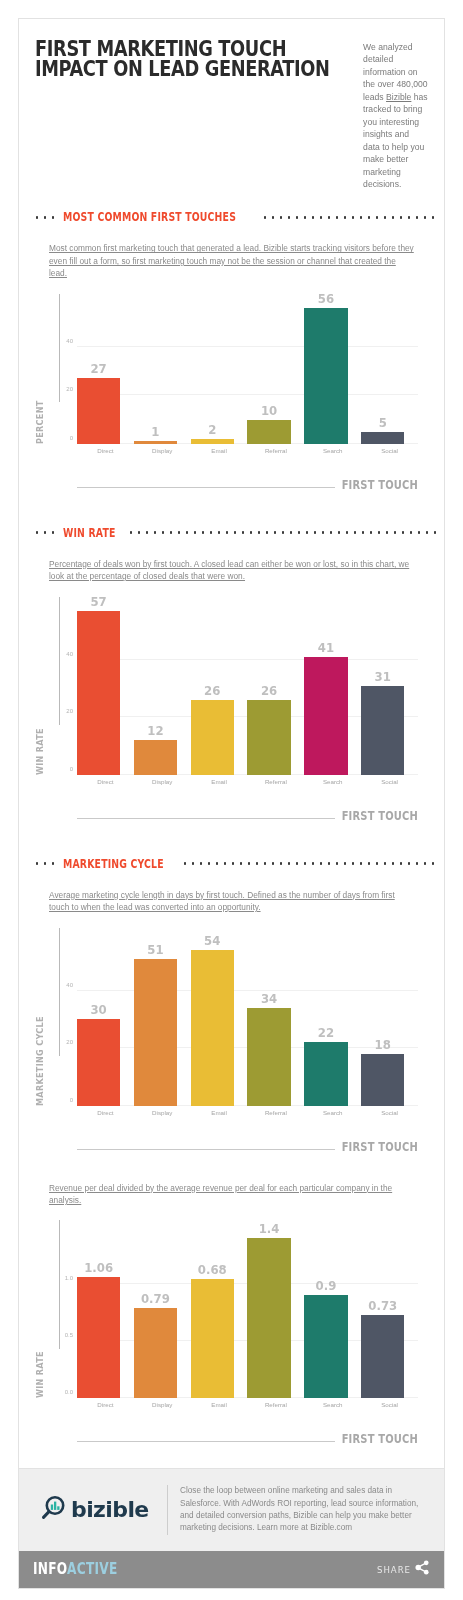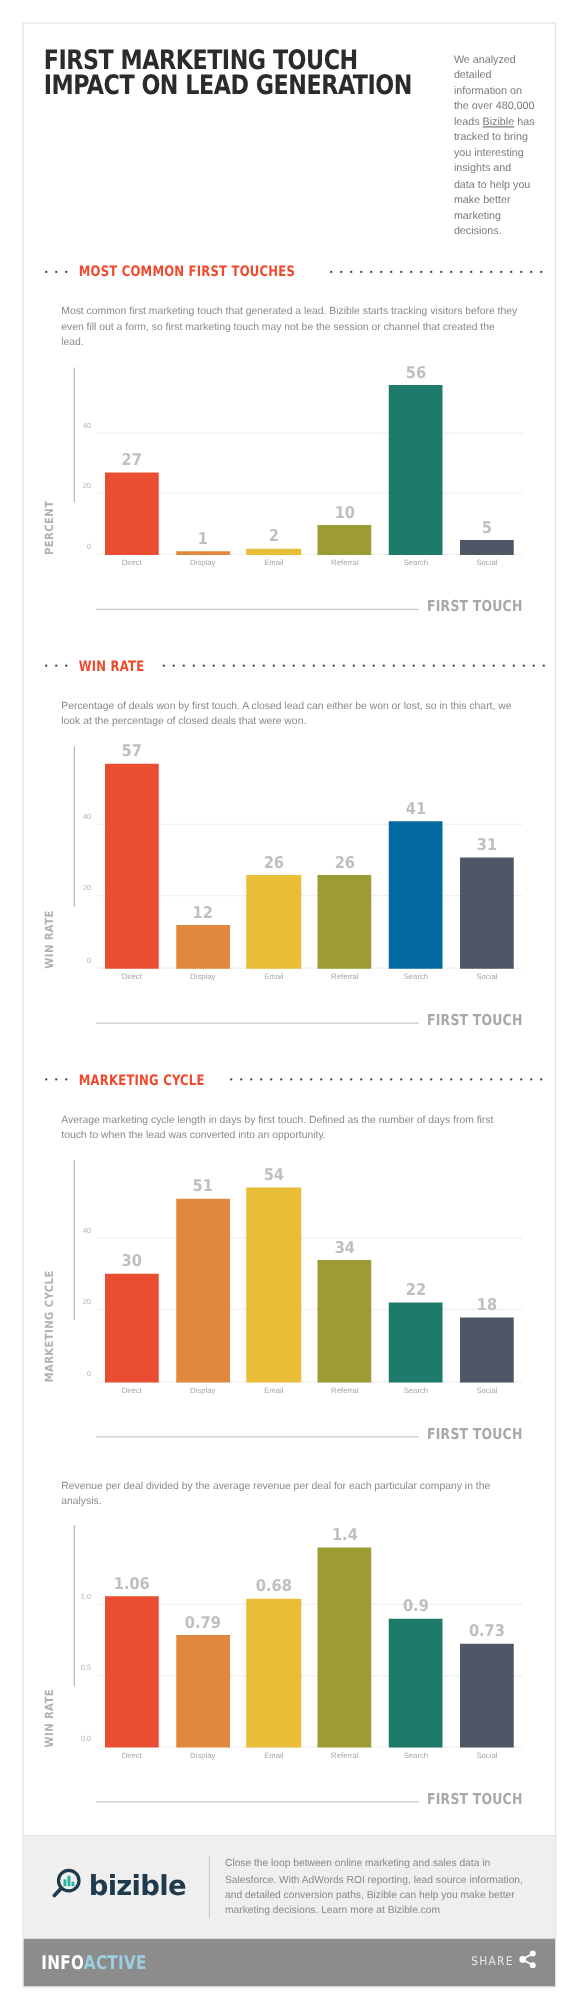--- a/index.html
+++ b/index.html
@@ -86,20 +86,21 @@
     background-size:8px 3px;
     background-repeat:repeat-x;
     margin-right:6px;
   }
 
   .desc{
     font-size:8.3px;
     line-height:1.5;
     color:#8a8a8a;
     padding:6px 30px 0 30px;
+    text-decoration:underline;
   }
 
   
   .chart{
     position:relative;
     margin:14px 14px 0 14px;
     padding-left:44px;
     padding-right:12px;
     box-sizing:border-box;
   }
@@ -151,21 +152,21 @@
     display:flex;
     align-items:flex-end;
     justify-content:space-between;
   }
   .barcell{
     flex:1 1 0;
     height:100%;
     position:relative;
     display:flex;
     align-items:flex-end;
-    justify-content:center;
+    justify-content:flex-start;
   }
   .bar{
     width:76%;
     position:relative;
   }
   .bar-value{
     position:absolute;
     bottom:100%;
     left:0;right:0;
     text-align:center;
@@ -381,21 +382,21 @@
                   <div class="bar" style="height: 41.9355%; background: rgb(233, 189, 53);">
                     <div class="bar-value">26</div>
                   </div>
                 </div>
                 <div class="barcell">
                   <div class="bar" style="height: 41.9355%; background: rgb(157, 155, 51);">
                     <div class="bar-value">26</div>
                   </div>
                 </div>
                 <div class="barcell">
-                  <div class="bar" style="height: 66.129%; background: #0369a1;">
+                  <div class="bar" style="height: 66.129%; background: #be185d;">
                     <div class="bar-value">41</div>
                   </div>
                 </div>
                 <div class="barcell">
                   <div class="bar" style="height: 50%; background: rgb(79, 86, 101);">
                     <div class="bar-value">31</div>
                   </div>
                 </div>
               </div>
             </div>

